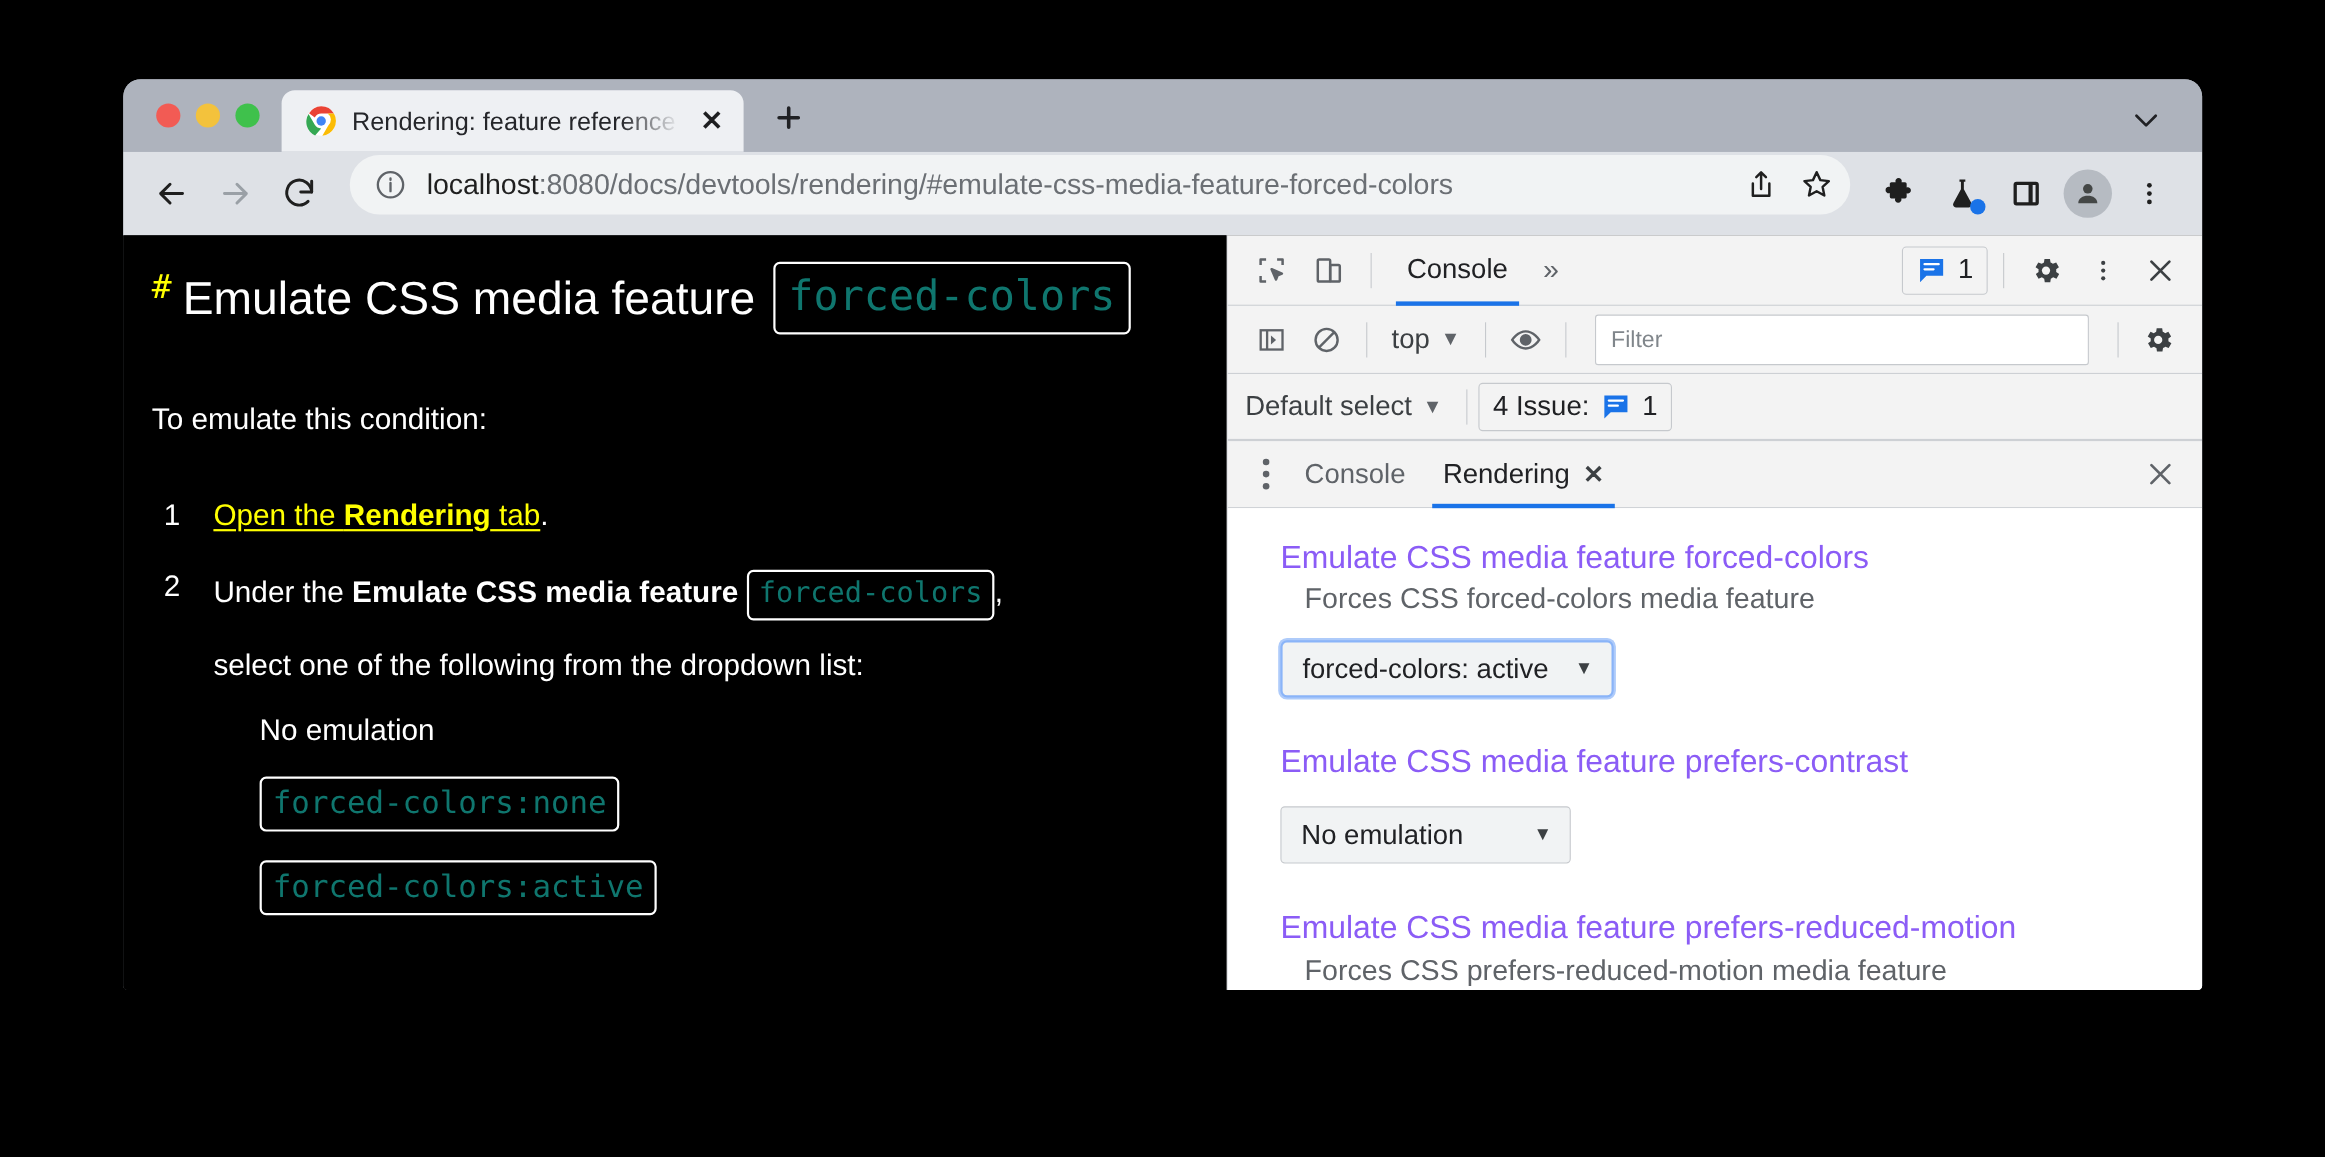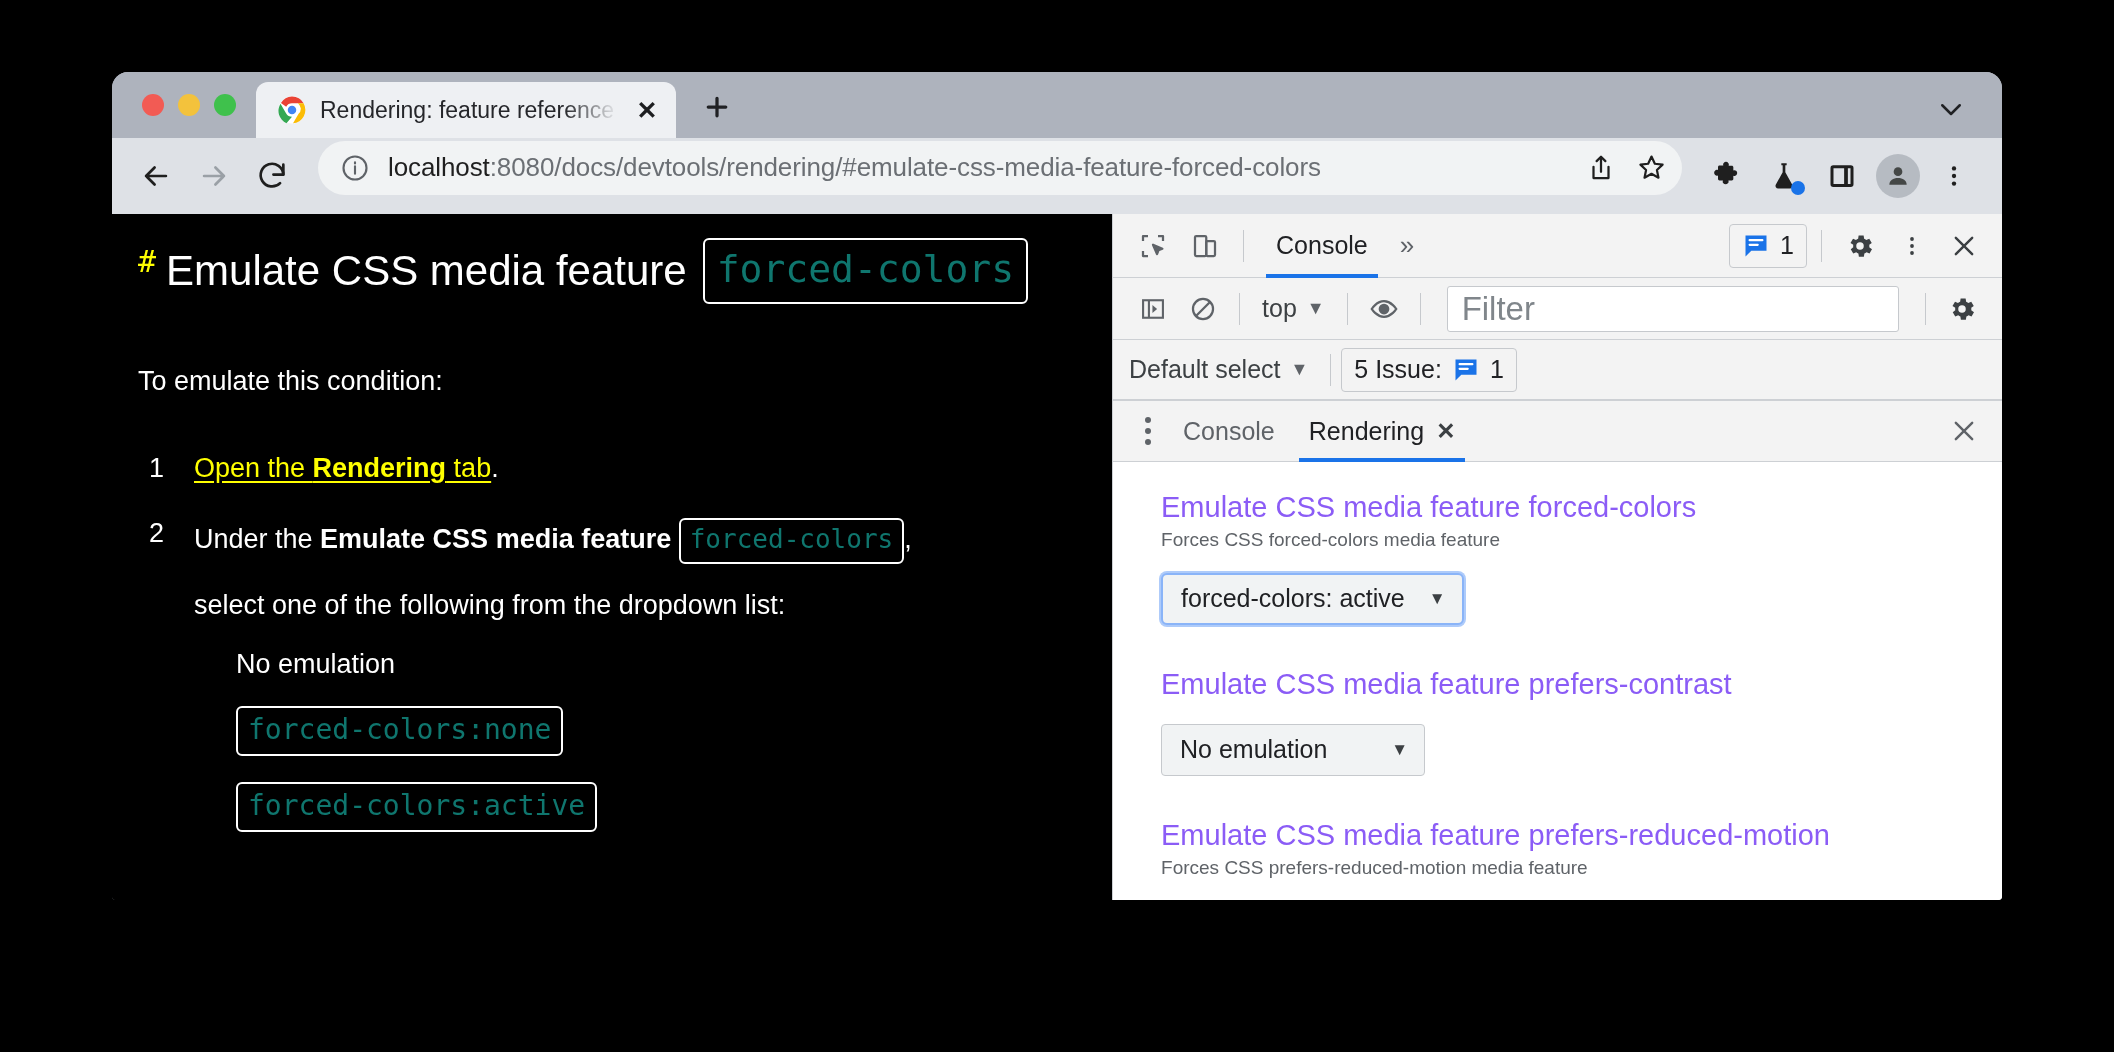--- a/index.html
+++ b/index.html
@@ -244,21 +244,21 @@
   #dt-console-toolbar { height: 62px; padding: 0 16px 0 16px; gap: 2px; }
   .ctx-select { display: flex; align-items: center; gap: 10px; font-size: 25px; color: #3c4043; padding: 0 10px; }
   .caret { font-size: 18px; color: #5f6368; }
   #filter-input {
     flex: 1 1 auto;
     height: 46px;
     margin: 0 14px;
     border: 1px solid #c6c9cd;
     border-radius: 3px;
     background: #fff;
-    font-size: 33px;
+    font-size: 21px;
     color: #c2410c;
     padding: 0 14px;
     font-family: "Liberation Sans", sans-serif;
     min-width: 0;
   }
   #filter-input::placeholder { color: #80868b; }
 
   #dt-levels { height: 60px; padding: 0 16px; gap: 0; }
   .levels-select { display: flex; align-items: center; gap: 10px; font-size: 25px; color: #3c4043; padding-right: 12px; }
 
@@ -277,21 +277,21 @@
   .drawer-tab .x { font-size: 23px; font-weight: 700; color: #3c4043; }
 
   #dt-body {
     flex: 1 1 auto;
     background: #fff;
     padding: 26px 0 0 48px;
     overflow: hidden;
   }
   .setting { margin-bottom: 10px; }
   .setting .s-title { font-size: 29px; color: #8b5cf6; line-height: 1.35; }
-  .setting .s-desc { font-size: 19px; color: #5f6368; line-height: 1.35; }
+  .setting .s-desc { font-size: 26px; color: #5f6368; line-height: 1.35; margin-left: 22px; }
   .sel {
     margin-top: 20px; margin-bottom: 30px;
     display: inline-flex; align-items: center; justify-content: space-between;
     gap: 26px;
     height: 52px;
     min-width: 264px;
     padding: 0 16px 0 18px;
     background: #f1f3f4;
     border: 1px solid #c6c9cd;
     border-radius: 4px;
@@ -536,21 +536,21 @@
         </span>
       </div>
 
       <div class="dt-row" id="dt-levels">
         <span class="levels-select">
           <span>Default select</span>
           <span class="caret">▼</span>
         </span>
         <span class="dt-sep"></span>
         <span class="issues-badge">
-          <span>5 Issue:</span>
+          <span>4 Issue:</span>
           <span class="issue-glyph">
             <svg width="28" height="28" viewBox="0 0 24 24" fill="#1a73e8">
               <path d="M3 3h18v13H8l-5 5z"></path>
               <path d="M6.5 7h11M6.5 11h7" stroke="#fff" stroke-width="1.8" stroke-linecap="round"></path>
             </svg>
           </span>
           <span>1</span>
         </span>
       </div>
 

